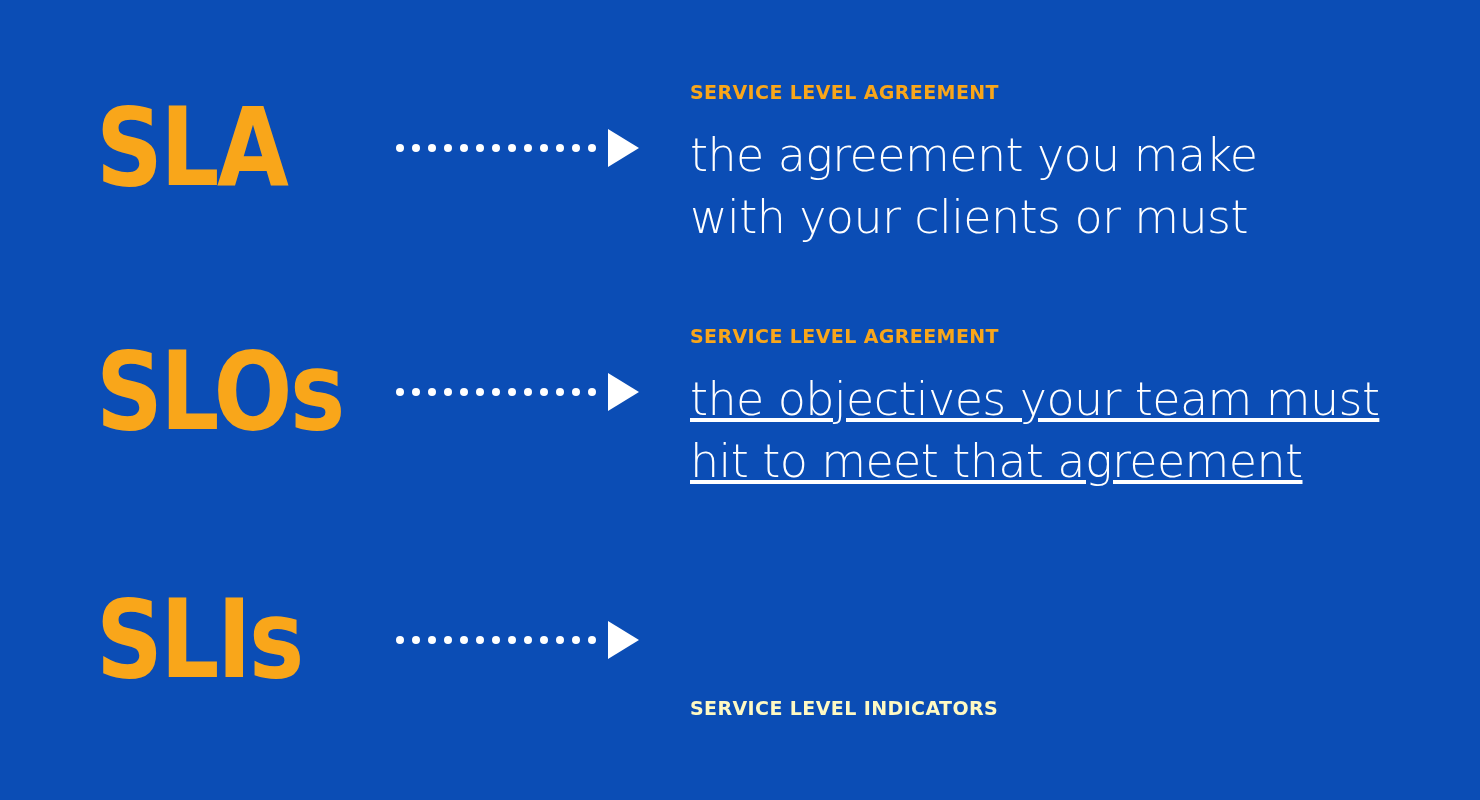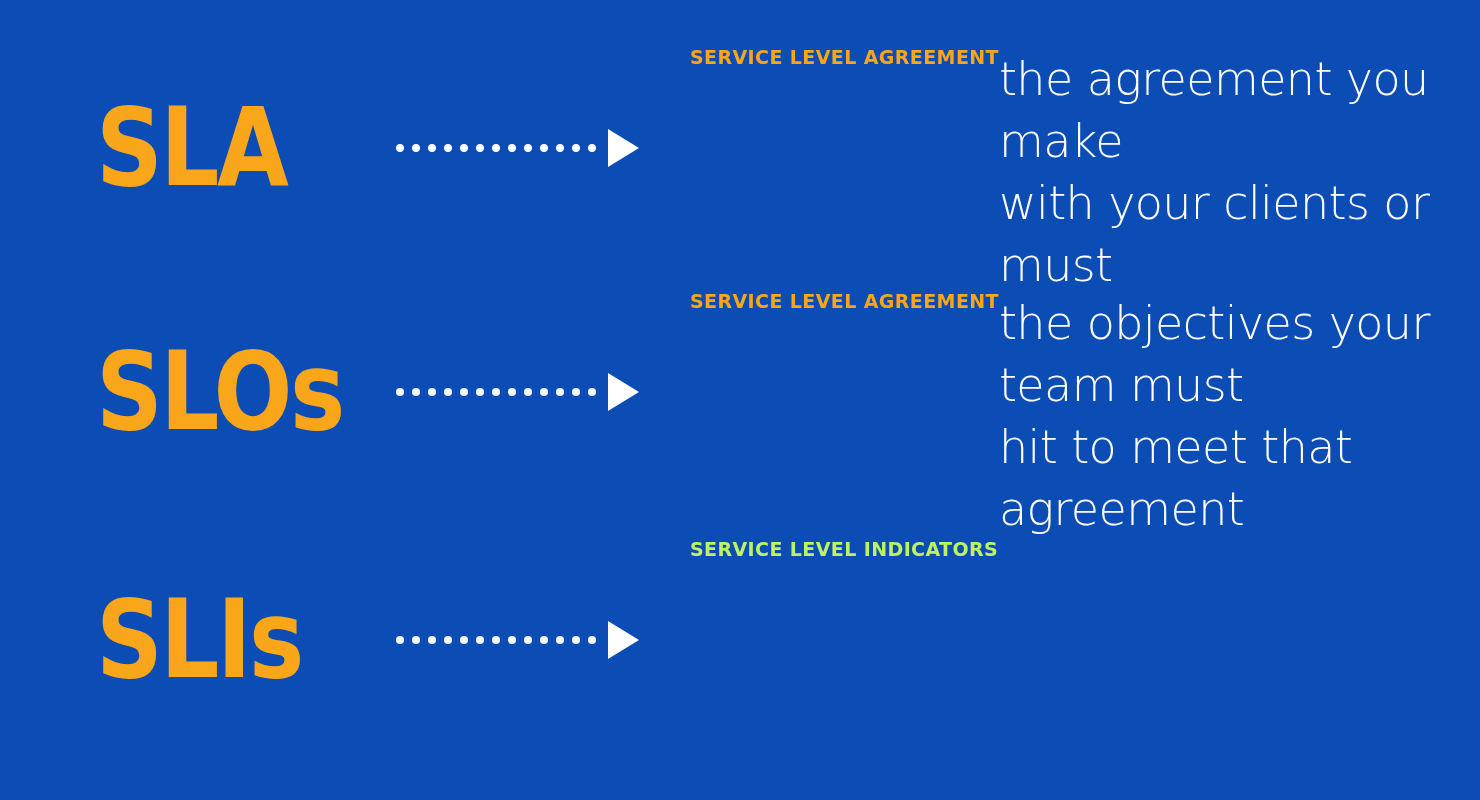--- a/index.html
+++ b/index.html
@@ -86,22 +86,22 @@
   }
 
   
   .textcol {
     position: absolute;
     left: 690px;
     top: 0;
     width: 760px;
     height: 200px;
     display: flex;
-    flex-direction: row;
-    justify-content: flex-start;
+    flex-direction: column;
+    justify-content: flex-end;
   }
 
   .kicker {
     color: #f9a61a;
     font-family: "DejaVu Sans", sans-serif;
     font-weight: bold;
     font-size: 19px;
     letter-spacing: 0.4px;
     line-height: 1;
     margin-bottom: 22px;
@@ -169,21 +169,21 @@
         <span class="dot" style="background: rgb(255, 255, 255);"></span>
         <span class="dot" style="background: rgb(255, 255, 255);"></span>
         <span class="dot" style="background: rgb(255, 255, 255);"></span>
         <span class="dot" style="background: rgb(255, 255, 255);"></span>
       </span>
       <span class="arrowhead" style="border-left-color: rgb(255, 255, 255);"></span>
     </div>
 
     <div class="textcol">
       <div class="kicker" style="color: rgb(249, 166, 26);">SERVICE LEVEL AGREEMENT</div>
-      <div class="desc" style="color: rgb(255, 255, 255);">the objectives your team must
+      <div class="desc" style="color: rgb(255, 255, 255); text-decoration: underline;">the objectives your team must
 hit to meet that agreement</div>
     </div>
   </div>
 
   <div class="row" id="row-2">
     <div class="acronym" style="color: rgb(249, 166, 26);">SLIs</div>
 
     <div class="connector">
       <span class="dots">
         <span class="dot" style="background: rgb(255, 255, 255);"></span>
@@ -197,17 +197,17 @@
         <span class="dot" style="background: rgb(255, 255, 255);"></span>
         <span class="dot" style="background: rgb(255, 255, 255);"></span>
         <span class="dot" style="background: rgb(255, 255, 255);"></span>
         <span class="dot" style="background: rgb(255, 255, 255);"></span>
         <span class="dot" style="background: rgb(255, 255, 255);"></span>
       </span>
       <span class="arrowhead" style="border-left-color: rgb(255, 255, 255);"></span>
     </div>
 
     <div class="textcol">
-      <div class="kicker" style="color: #bef264;">SERVICE LEVEL INDICATORS</div>
+      <div class="kicker" style="color: #fef9c3;">SERVICE LEVEL INDICATORS</div>
     </div>
   </div>
 
 </div>
 
 </body></html>

